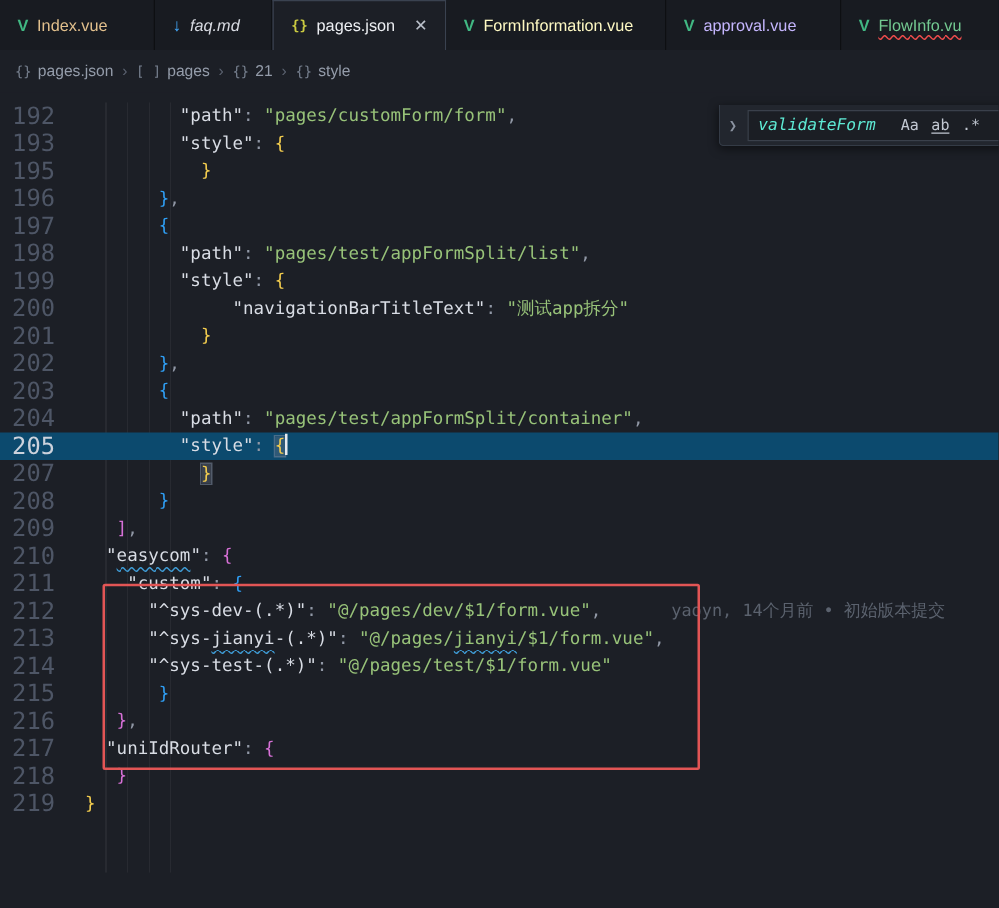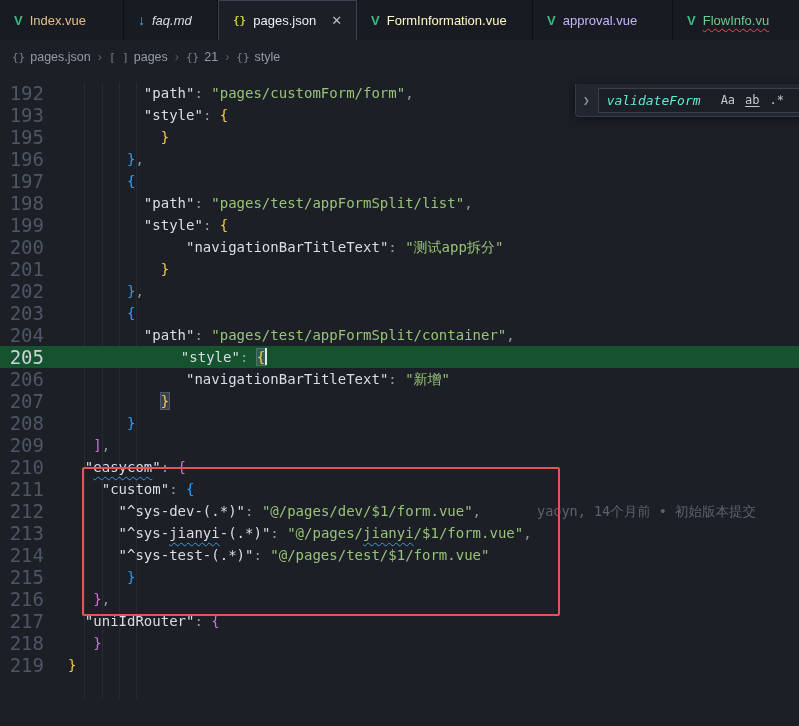--- a/index.html
+++ b/index.html
@@ -34,21 +34,21 @@
 
   
   .editor { position:relative; height:652px; overflow:hidden;
             font-family:"DejaVu Sans Mono", monospace; font-size:14px; }
   .guides { position:absolute; left:68px; top:8px; width:80px; height:616px; z-index:0;
             background:repeating-linear-gradient(90deg,
               transparent 0, transparent 16.3px,
               rgba(255,255,255,.05) 16.3px, rgba(255,255,255,.05) 17.3px); }
   .code { position:relative; padding-top:8px; z-index:1; }
   .row { display:flex; height:22px; line-height:22px; }
-  .row.current { background:#14532d;gap:37px; }
+  .row.current { background:#0c4a6e; }
   .ln { flex:0 0 60px; text-align:right; padding-right:16px; color:#4e5666; font-size:19px; }
   .row.current .ln { color:#ccd2dc; }
   .content { white-space:pre; padding-left:8px; color:#9aa2b1; }
   .key { color:#d9dde5; }
   .str { color:#98c379; }
   .pun { color:#9198a6; }
   .b1 { color:#f2cc4e; }
   .b2 { color:#d670d6; }
   .b3 { color:#2f9ff5; }
   .m  { background:rgba(98,110,132,.42); box-shadow:0 0 0 1px rgba(125,138,160,.55); }
@@ -177,24 +177,20 @@
         </div>
         <div class="row">
           <span class="ln">204</span>
           <span class="content"><span>         </span><span class="key">"path"</span><span class="pun">: </span><span class="str">"pages/test/appFormSplit/container"</span><span class="pun">,</span></span>
         </div>
         <div class="row current">
           <span class="ln">205</span>
           <span class="content"><span>         </span><span class="key">"style"</span><span class="pun">: </span><span class="b1 m">{</span><span class="cursor"></span></span>
         </div>
         <div class="row">
-          <span class="ln">206</span>
-          <span class="content"><span>              </span><span class="key">"navigationBarTitleText"</span><span class="pun">: </span><span class="str">"新增"</span></span>
-        </div>
-        <div class="row">
           <span class="ln">207</span>
           <span class="content"><span>           </span><span class="b1 m">}</span></span>
         </div>
         <div class="row">
           <span class="ln">208</span>
           <span class="content"><span>       </span><span class="b3">}</span></span>
         </div>
         <div class="row">
           <span class="ln">209</span>
           <span class="content"><span>   </span><span class="b2">]</span><span class="pun">,</span></span>

